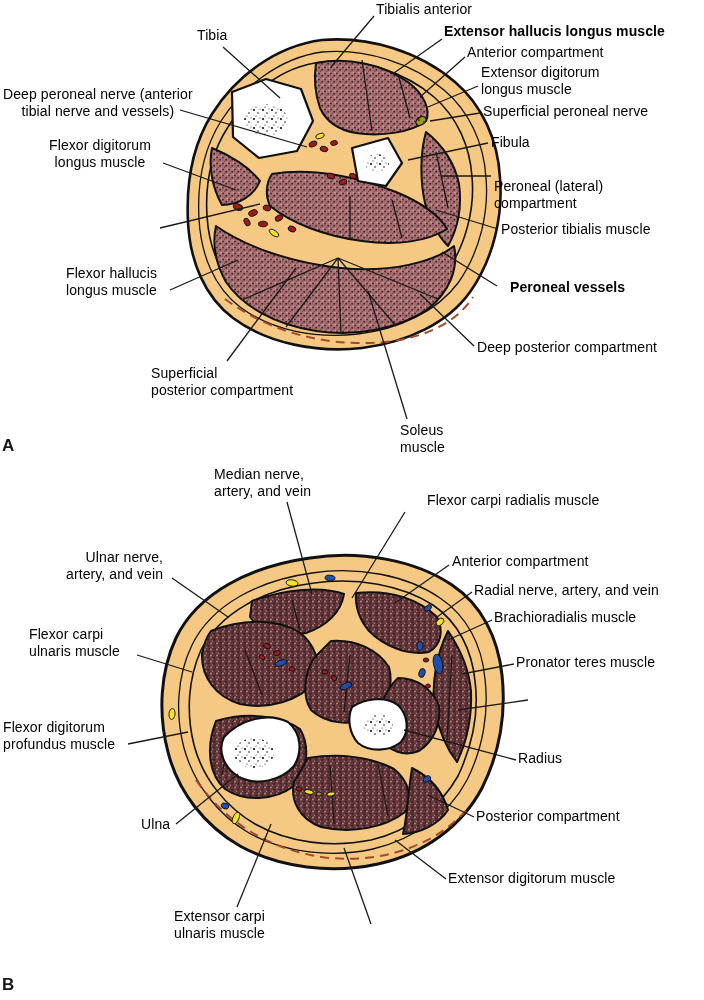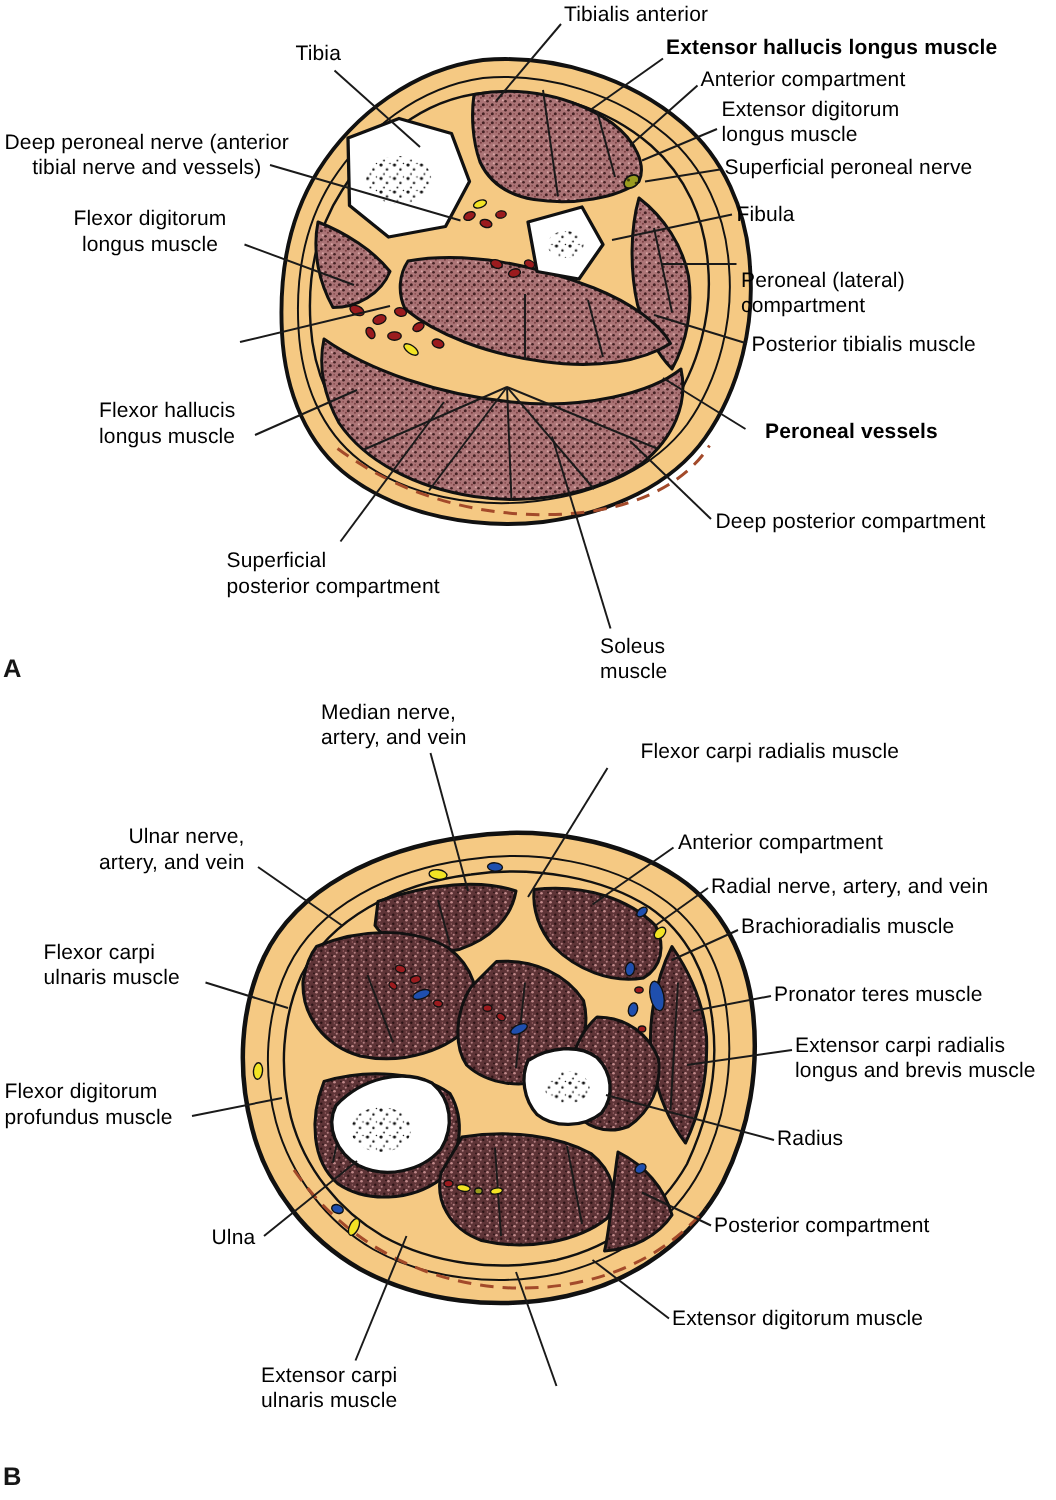--- a/index.html
+++ b/index.html
@@ -263,22 +263,20 @@
 artery, and vein</div>
 <div class="label" style="left:407px;top:492px;margin-left:20px;">Flexor carpi radialis muscle</div>
 <div class="label" style="left:66px;top:549px;text-align:right;">Ulnar nerve,
 artery, and vein</div>
 <div class="label" style="left:452px;top:553px;">Anterior compartment</div>
 <div class="label" style="left:474px;top:582px;">Radial nerve, artery, and vein</div>
 <div class="label" style="left:494px;top:609px;">Brachioradialis muscle</div>
 <div class="label" style="left:29px;top:626px;">Flexor carpi
 ulnaris muscle</div>
 <div class="label" style="left:516px;top:654px;">Pronator teres muscle</div>
-<div class="label" style="left:530px;top:688px;">Extensor carpi radialis
-longus and brevis muscle</div>
 <div class="label" style="left:3px;top:719px;">Flexor digitorum
 profundus muscle</div>
 <div class="label" style="left:518px;top:750px;">Radius</div>
 <div class="label" style="left:141px;top:816px;">Ulna</div>
 <div class="label" style="left:476px;top:808px;">Posterior compartment</div>
 <div class="label" style="left:448px;top:870px;">Extensor digitorum muscle</div>
 <div class="label" style="left:174px;top:908px;">Extensor carpi
 ulnaris muscle</div>
 <div class="letter" style="left:2px;top:975px;">B</div>
 

